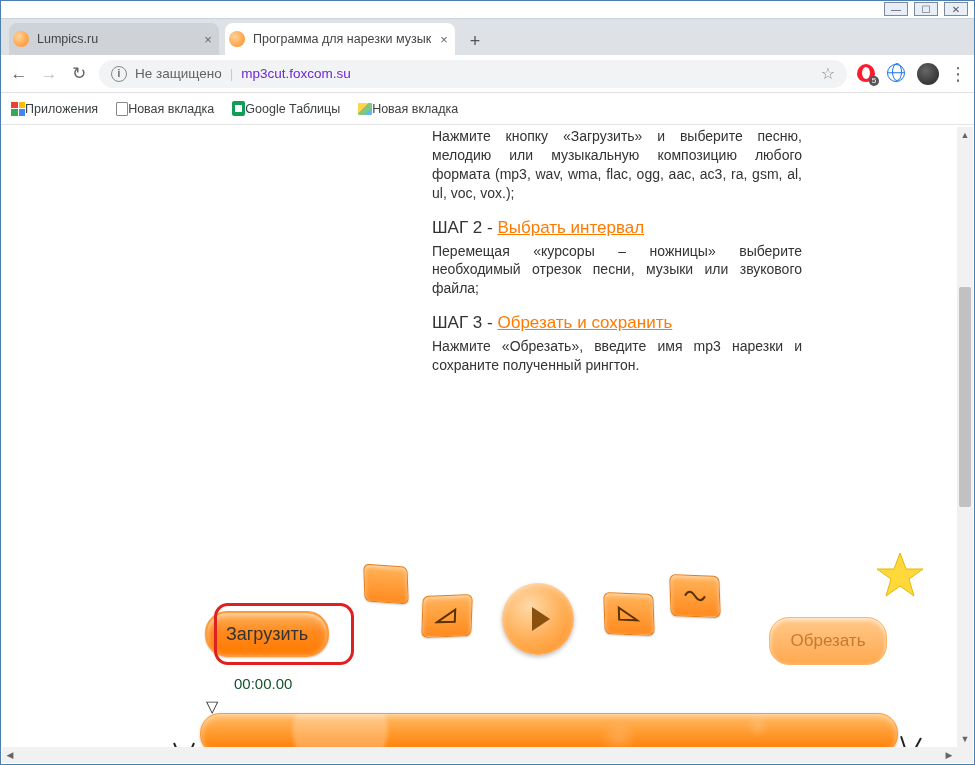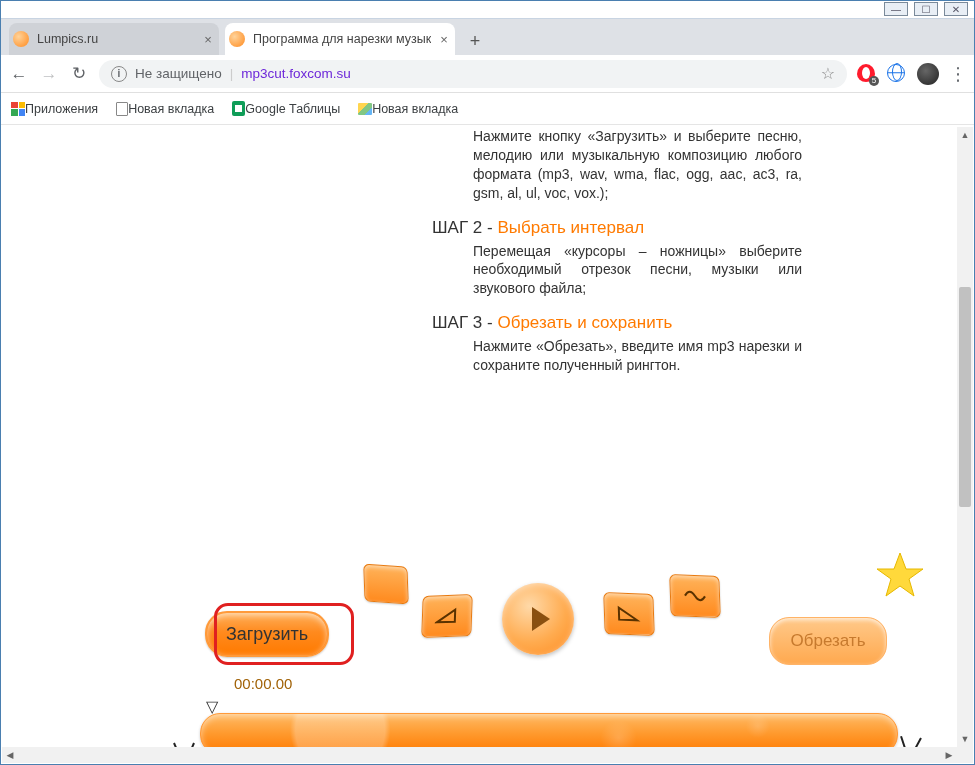--- a/index.html
+++ b/index.html
@@ -48,41 +48,41 @@
   .apps-icon span:nth-child(3){background:#34a853;} .apps-icon span:nth-child(4){background:#4285f4;}
   .doc-icon { width: 12px; height: 14px; border: 1px solid #888; border-radius: 1px; }
   .sheets-icon { width: 13px; height: 15px; background: #0f9d58; border-radius: 2px; position: relative; }
   .sheets-icon::after { content: ''; position: absolute; width: 7px; height: 7px; background: #fff; top: 4px; left: 3px; }
   .photo-icon { width: 14px; height: 12px; background: linear-gradient(135deg,#ffd54f 40%,#81c784 40%,#81c784 70%,#64b5f6 70%); border-radius: 1px; }
 
   
   .viewport { position: absolute; top: 126px; left: 1px; right: 17px; bottom: 17px; overflow: hidden; background: #fff; }
 
   .content-text { position: absolute; left: 430px; top: 0; width: 370px; font-size: 14px; color: #333; line-height: 1.35; }
-  .content-text p { text-align: justify; margin-bottom: 14px; margin-left: 41px; }
+  .content-text p { text-align: justify; margin-bottom: 14px; }
   .step-title { font-size: 17px; font-weight: normal; color: #333; margin-bottom: 2px; }
-  .step-title .hl { color: #ff7a00; }
+  .step-title .hl { color: #ff7a00; text-decoration: underline; }
 
   
   .btn-upload { position: absolute; left: 203px; top: 484px; width: 124px; height: 46px; background: linear-gradient(#ffb05a,#ff8a1e 45%,#ff7a00); border-radius: 22px; border: 2px solid #ff9a3a; box-shadow: inset 0 2px 6px rgba(255,255,255,.6), 0 1px 2px rgba(0,0,0,.2); color: #333; font-size: 18px; display: flex; align-items: center; justify-content: center; }
   .red-outline { position: absolute; left: 212px; top: 476px; width: 140px; height: 62px; border: 3px solid #e02020; border-radius: 14px; pointer-events: none; }
   .btn-cut { position: absolute; right: 70px; top: 490px; width: 118px; height: 48px; background: linear-gradient(#ffc98a,#ffa94f); border-radius: 20px; border: 1px solid #ffb366; color: #c77a2e; font-size: 17px; display: flex; align-items: center; justify-content: center; box-shadow: inset 0 2px 4px rgba(255,255,255,.7); }
 
   .ctrl-btn { position: absolute; width: 50px; height: 42px; background: linear-gradient(#ffb35a,#ff8a1e); border-radius: 6px; transform: skewX(-4deg) rotate(-2deg); border: 1px solid #e87a10; box-shadow: inset 0 2px 4px rgba(255,255,255,.5), 0 1px 2px rgba(0,0,0,.2); display: flex; align-items: center; justify-content: center; }
   .ctrl-btn.flip { transform: skewX(4deg) rotate(2deg); }
   .ctrl-btn svg { width: 24px; height: 20px; }
   .ctrl-stop { left: 362px; top: 438px; width: 44px; height: 38px; transform: skewX(6deg) rotate(4deg); }
 
   .play-btn { position: absolute; left: 500px; top: 456px; width: 72px; height: 72px; border-radius: 50%; background: radial-gradient(circle at 38% 32%, #ffd9a8, #ffab4f 55%, #ff8a1e); box-shadow: 0 2px 4px rgba(0,0,0,.25), inset 0 2px 6px rgba(255,255,255,.5); display: flex; align-items: center; justify-content: center; }
   .play-btn::before { content: ''; position: absolute; inset: -14px; border-radius: 50%; background: repeating-conic-gradient(#bbb 0 6deg, transparent 6deg 12deg); z-index: -1; -webkit-mask: radial-gradient(circle, transparent 34px, #000 35px); mask: radial-gradient(circle, transparent 34px, #000 35px); }
   .play-tri { width: 0; height: 0; border-left: 18px solid #8a5010; border-top: 12px solid transparent; border-bottom: 12px solid transparent; margin-left: 5px; }
 
   .star-icon { position: absolute; right: 32px; top: 424px; width: 50px; height: 48px; }
 
-  .time-top { position: absolute; left: 232px; top: 548px; font-size: 15px; color: #a16207; }
+  .time-top { position: absolute; left: 232px; top: 548px; font-size: 15px; color: #14532d; }
   .marker { position: absolute; left: 204px; top: 570px; font-size: 16px; color: #333; }
 
   .track { position: absolute; left: 198px; top: 586px; width: 698px; height: 42px; background: linear-gradient(#ffbb66,#ff9a2e 48%,#ff7a00); border-radius: 20px; border: 1px solid #ff9a3a; box-shadow: inset 0 2px 6px rgba(255,255,255,.5), 0 1px 3px rgba(0,0,0,.2); overflow: hidden; }
   .track::after { content: ''; position: absolute; inset: 0; background-image: radial-gradient(circle at 20% 40%, rgba(255,255,255,.25) 0 8%, transparent 9%), radial-gradient(circle 30px at 60% 60%, rgba(255,255,255,.18), transparent 60%), radial-gradient(circle 20px at 80% 30%, rgba(255,255,255,.15), transparent 60%); }
 
   .scissors { position: absolute; width: 36px; height: 54px; color: #222; }
   .scissors.left { left: 164px; top: 612px; }
   .scissors.right { right: 30px; top: 606px; transform: scaleX(-1) rotate(-5deg); }
 
   

